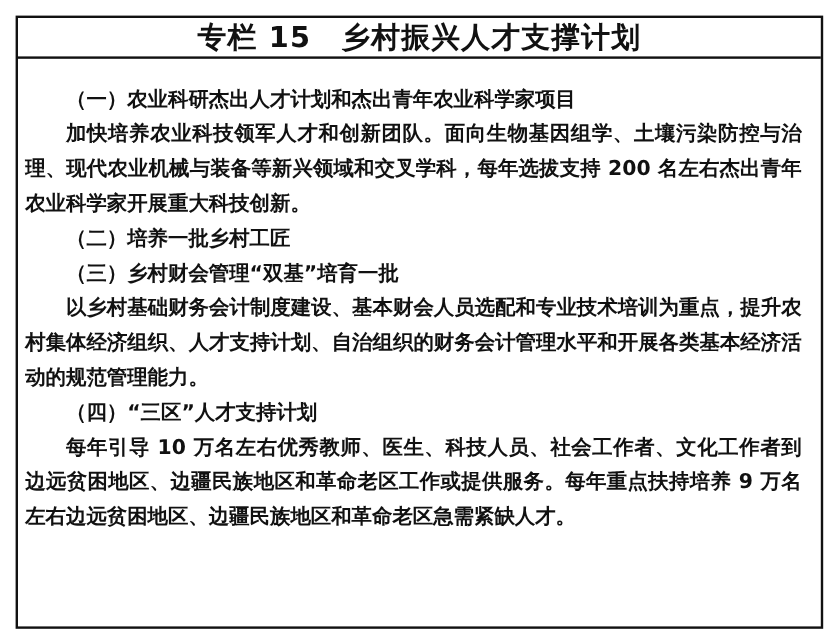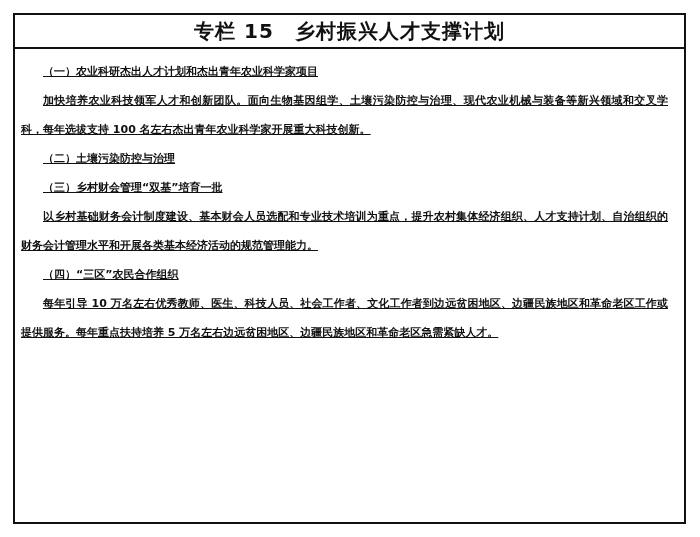--- a/index.html
+++ b/index.html
@@ -20,50 +20,49 @@
     height: 511px;
     border: 2px solid #111111;
     background: #ffffff;
   }
   .panel-title {
     height: 34px;
     border-bottom: 2px solid #111111;
     display: flex;
     align-items: center;
     justify-content: center;
-    font-size: 20px;
+    font-size: 24px;
     font-weight: 700;
     letter-spacing: 1px;
     white-space: pre;
   }
   .panel-body {
-    padding: 8px 16px 0 6px;
-    font-size: 11px;
+    padding: 20px 16px 0 6px;
+    font-size: 17px;
     line-height: 29px;
     text-align: justify;
     font-weight: 600;
-    text-decoration: underline;
   }
   .panel-body p {
     margin: 0;
     text-indent: 2em;
   }
   .section-heading {
     font-weight: 700;
   }
 </style>
 </head>
 <body>
 
 <div class="page">
   <div class="panel">
     <div class="panel-title">专栏 15　乡村振兴人才支撑计划</div>
     <div class="panel-body">
       <p class="section-heading">（一）农业科研杰出人才计划和杰出青年农业科学家项目</p>
-      <p class="section-paragraph">加快培养农业科技领军人才和创新团队。面向生物基因组学、土壤污染防控与治理、现代农业机械与装备等新兴领域和交叉学科，每年选拔支持 100 名左右杰出青年农业科学家开展重大科技创新。</p>
-      <p class="section-heading">（二）土壤污染防控与治理</p>
+      <p class="section-paragraph">加快培养农业科技领军人才和创新团队。面向生物基因组学、土壤污染防控与治理、现代农业机械与装备等新兴领域和交叉学科，每年选拔支持 200 名左右杰出青年农业科学家开展重大科技创新。</p>
+      <p class="section-heading">（二）培养一批乡村工匠</p>
       <p class="section-heading">（三）乡村财会管理“双基”培育一批</p>
       <p class="section-paragraph">以乡村基础财务会计制度建设、基本财会人员选配和专业技术培训为重点，提升农村集体经济组织、人才支持计划、自治组织的财务会计管理水平和开展各类基本经济活动的规范管理能力。</p>
-      <p class="section-heading">（四）“三区”农民合作组织</p>
-      <p class="section-paragraph">每年引导 10 万名左右优秀教师、医生、科技人员、社会工作者、文化工作者到边远贫困地区、边疆民族地区和革命老区工作或提供服务。每年重点扶持培养 5 万名左右边远贫困地区、边疆民族地区和革命老区急需紧缺人才。</p>
+      <p class="section-heading">（四）“三区”人才支持计划</p>
+      <p class="section-paragraph">每年引导 10 万名左右优秀教师、医生、科技人员、社会工作者、文化工作者到边远贫困地区、边疆民族地区和革命老区工作或提供服务。每年重点扶持培养 9 万名左右边远贫困地区、边疆民族地区和革命老区急需紧缺人才。</p>
     </div>
   </div>
 </div>
 
 </body></html>

